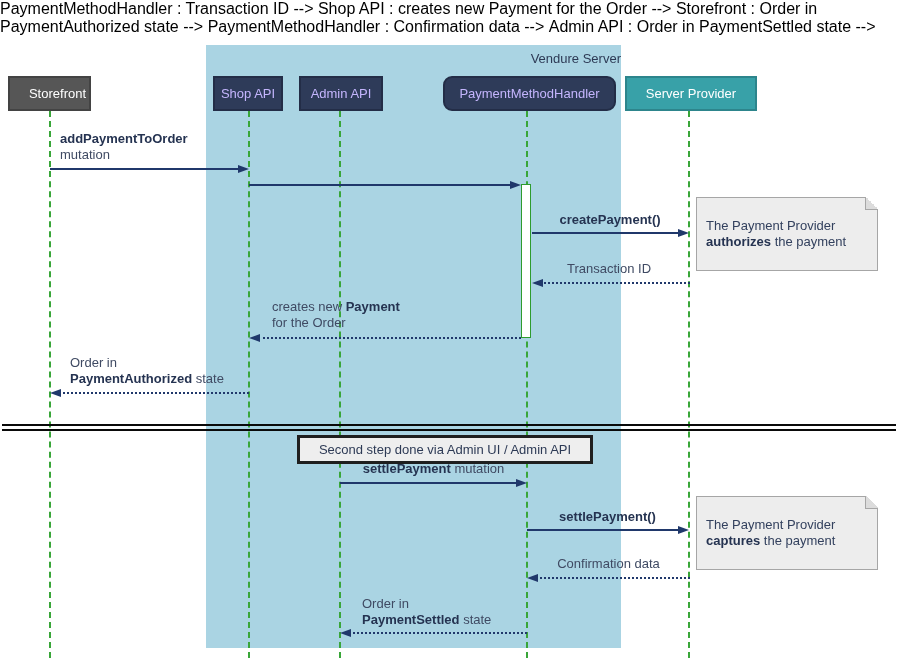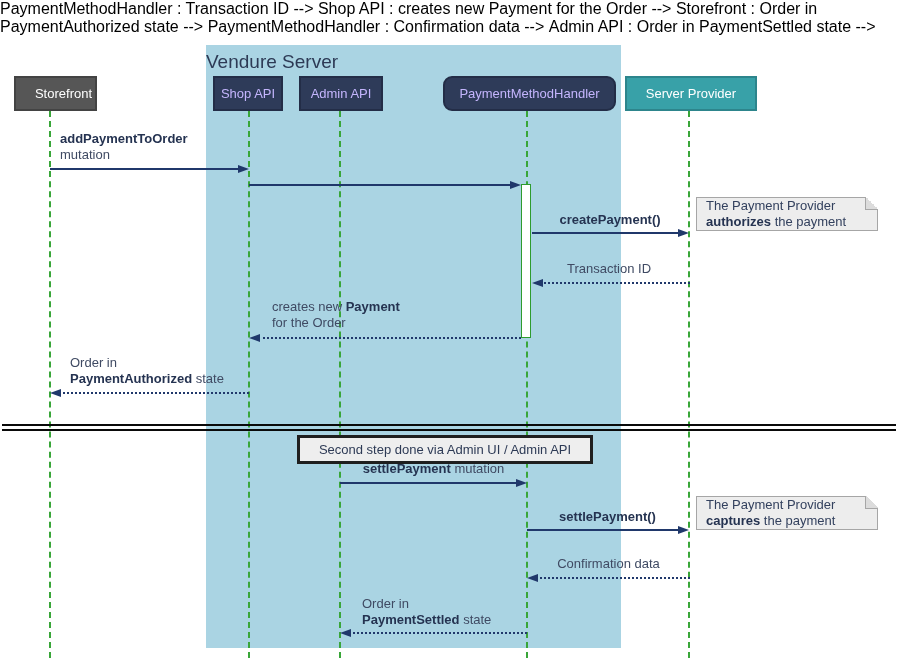--- a/index.html
+++ b/index.html
@@ -12,22 +12,22 @@
   }
   .title{
     position:absolute;left:0;top:11px;width:898px;text-align:center;
     font-size:15px;font-weight:bold;color:var(--text-navy);margin-top:36px;
   }
   .server-box{
     position:absolute;left:206px;top:45px;width:415px;height:603px;
     background:var(--server-box-fill);
   }
   .server-box-label{
-    position:absolute;left:206px;top:51px;width:415px;text-align:left;
-    font-size:19px;color:var(--text-navy);
+    position:absolute;left:206px;top:51px;width:415px;text-align:right;
+    font-size:13px;color:var(--text-navy);
   }
   .lifeline{
     position:absolute;width:0;border-left:2px dashed var(--lifeline-green);
     top:111px;height:547px;
   }
   .participant{
     position:absolute;top:76px;height:35px;display:flex;align-items:center;justify-content:center;
     font-size:13px;color:#c4b5fd;box-sizing:border-box;
   }
   .p-dark{background:var(--participant-dark);border:2px solid #232d47;}
@@ -47,21 +47,21 @@
   .msg.center{text-align:center;}
   .divider-line{position:absolute;left:2px;width:894px;height:1.5px;background:#0a0a0a;}
   .divider-box{
     position:absolute;left:297px;top:411px;width:296px;height:29px;
     background:#eeeeee;border:3px solid #1f1f1f;box-sizing:border-box;
     display:flex;align-items:center;justify-content:center;
     font-size:13px;color:var(--text-navy);white-space:nowrap;margin-top:24px;
   }
   .note{
     position:absolute;background:var(--note-fill);border:1px solid #a6a6a6;
-    box-sizing:border-box;padding:0 9px;font-size:13px;line-height:16px;
+    box-sizing:border-box;padding:20px 9px;font-size:13px;line-height:16px;
     color:#33415e;white-space:nowrap;
   }
   .note b{color:#253351;}
   .note .fold{
     position:absolute;top:-1px;right:-1px;width:13px;height:13px;
     background:linear-gradient(to bottom left,#ffffff 50%,#dcdcdc 50%);
     border-left:1px solid #a6a6a6;border-bottom:1px solid #a6a6a6;box-sizing:border-box;
   }
   .note .fold::before{
     content:"";position:absolute;top:-7px;right:-7px;width:13px;height:13px;
@@ -80,21 +80,21 @@
   <div class="server-box-label">Vendure Server</div>
 
   
   <div class="lifeline" style="left:49px;"></div>
   <div class="lifeline" style="left:248px;"></div>
   <div class="lifeline" style="left:339px;"></div>
   <div class="lifeline" style="left:526px;"></div>
   <div class="lifeline" style="left:688px;"></div>
 
   
-  <div class="participant p-gray" style="left:14px;width:83px;padding-left:16px;">
+  <div class="participant p-gray" style="left:8px;width:83px;padding-left:16px;">
     <span>Storefront</span>
   </div>
   <div class="participant p-dark" style="left:213px;width:70px;">
     <span>Shop API</span>
   </div>
   <div class="participant p-dark" style="left:299px;width:84px;">
     <span>Admin API</span>
   </div>
   <div class="participant p-dark" style="left:443px;width:173px;border-radius:9px;">
     <span>PaymentMethodHandler</span>

